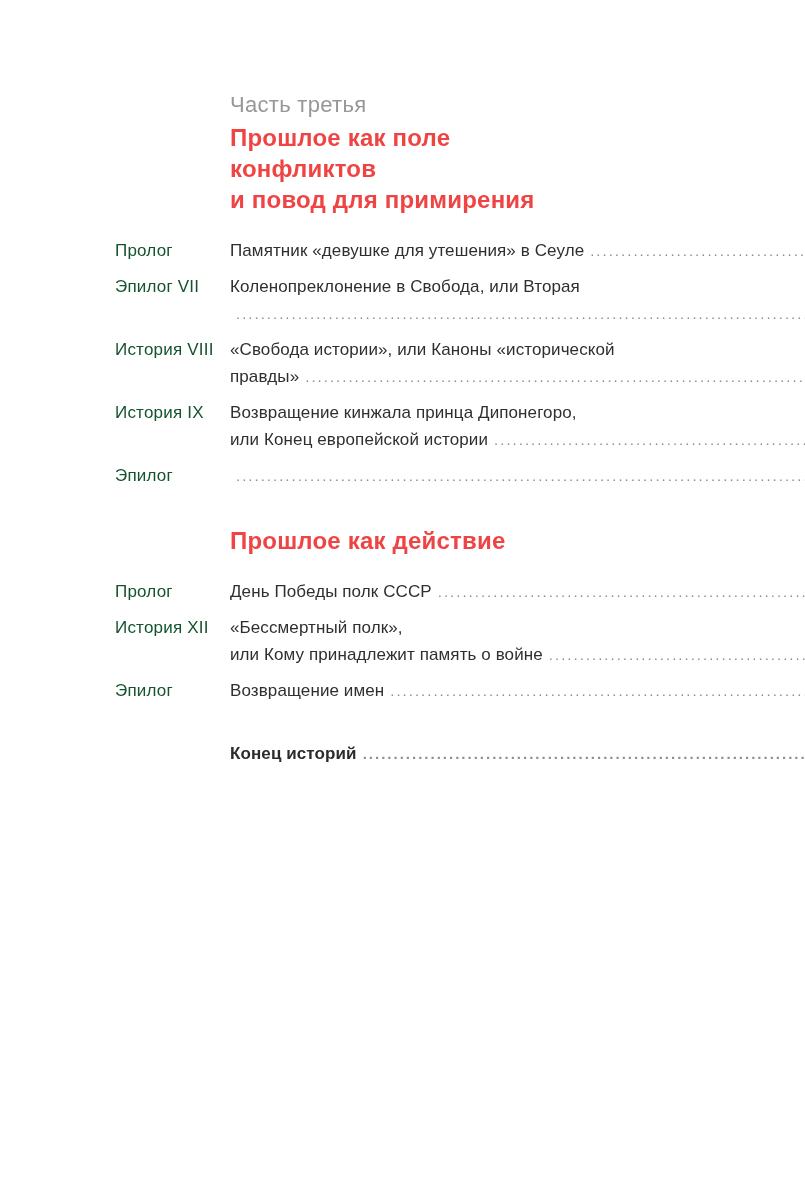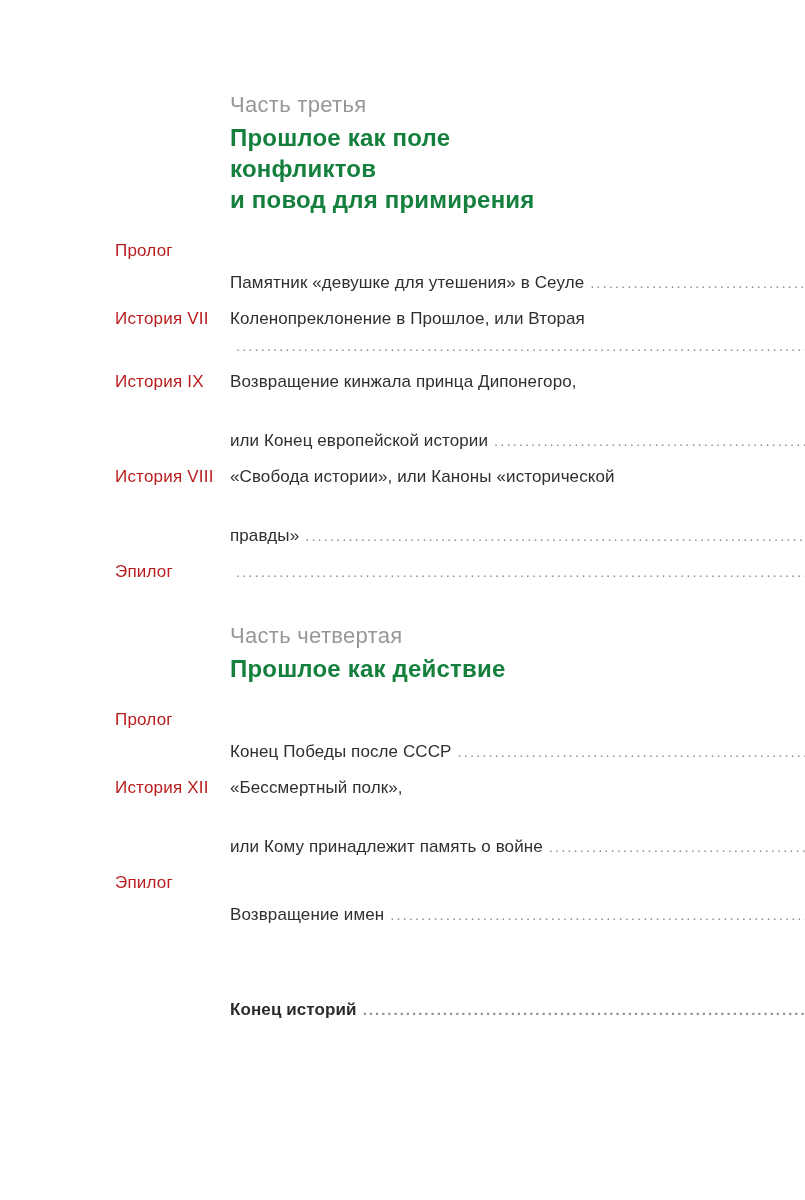--- a/index.html
+++ b/index.html
@@ -28,56 +28,56 @@
     color: #979797;
     letter-spacing: 0.3px;
     margin-bottom: 2px;
   }
 
   .part-title {
     margin-left: 115px;
     font-size: 24px;
     line-height: 31px;
     font-weight: 700;
-    color: #15803d;
+    color: #ef4444;
     letter-spacing: 0.2px;
     margin-bottom: 22px;
   }
 
   .entry {
     display: grid;
     grid-template-columns: 115px 1fr;
     margin-bottom: 9px;
   }
 
   .entry-label {
     font-size: 17px;
     line-height: 27px;
-    color: #b91c1c;
+    color: #14532d;
     letter-spacing: 0.2px;
   }
 
   .entry-title {
     font-size: 17px;
     line-height: 27px;
     color: #2f2f2f;
     letter-spacing: 0.1px;
   }
 
   .entry-title.bold {
     font-weight: 700;
     color: #2b2b2b;
   }
 
   .leader-line {
     display: flex;
     align-items: baseline;
   }
 
-  .entry-text { white-space: nowrap; margin-top: 32px; }
+  .entry-text { white-space: nowrap; }
 
   .dots {
     flex: 1 1 auto;
     overflow: hidden;
     white-space: nowrap;
     color: #8e8e8e;
     margin: 0 3px 0 6px;
     font-size: 15px;
     letter-spacing: 2px;
   }
@@ -101,67 +101,66 @@
         <div class="entry">
           <div class="entry-label">Пролог</div>
           <div class="entry-title">
             <div class="entry-line leader-line">
               <span class="entry-text">Памятник «девушке для утешения» в Сеуле</span>
               <span class="dots"></span>
             </div>
           </div>
         </div>
         <div class="entry">
-          <div class="entry-label">История VII</div>
+          <div class="entry-label">Эпилог VII</div>
           <div class="entry-title">
-            <div class="entry-line"><span class="entry-text">Коленопреклонение в Прошлое, или Вторая</span></div>
+            <div class="entry-line"><span class="entry-text">Коленопреклонение в Свобода, или Вторая</span></div>
             <div class="entry-line leader-line">
+              <span class="dots"></span>
+            </div>
+          </div>
+        </div>
+        <div class="entry">
+          <div class="entry-label">История VIII</div>
+          <div class="entry-title">
+            <div class="entry-line"><span class="entry-text">«Свобода истории», или Каноны «исторической</span></div>
+            <div class="entry-line leader-line">
+              <span class="entry-text">правды»</span>
               <span class="dots"></span>
             </div>
           </div>
         </div>
         <div class="entry">
           <div class="entry-label">История IX</div>
           <div class="entry-title">
             <div class="entry-line"><span class="entry-text">Возвращение кинжала принца Дипонегоро,</span></div>
             <div class="entry-line leader-line">
               <span class="entry-text">или Конец европейской истории</span>
               <span class="dots"></span>
             </div>
           </div>
         </div>
         <div class="entry">
-          <div class="entry-label">История VIII</div>
-          <div class="entry-title">
-            <div class="entry-line"><span class="entry-text">«Свобода истории», или Каноны «исторической</span></div>
-            <div class="entry-line leader-line">
-              <span class="entry-text">правды»</span>
-              <span class="dots"></span>
-            </div>
-          </div>
-        </div>
-        <div class="entry">
           <div class="entry-label">Эпилог</div>
           <div class="entry-title">
             <div class="entry-line leader-line">
               <span class="dots"></span>
             </div>
           </div>
         </div>
       </section>
       <section class="toc-section">
-        <div class="part-label">Часть четвертая</div>
         <h2 class="part-title">
           <div class="part-title-line">Прошлое как действие</div>
         </h2>
         <div class="entry">
           <div class="entry-label">Пролог</div>
           <div class="entry-title">
             <div class="entry-line leader-line">
-              <span class="entry-text">Конец Победы после СССР</span>
+              <span class="entry-text">День Победы полк СССР</span>
               <span class="dots"></span>
             </div>
           </div>
         </div>
         <div class="entry">
           <div class="entry-label">История XII</div>
           <div class="entry-title">
             <div class="entry-line"><span class="entry-text">«Бессмертный полк»,</span></div>
             <div class="entry-line leader-line">
               <span class="entry-text">или Кому принадлежит память о войне</span>

